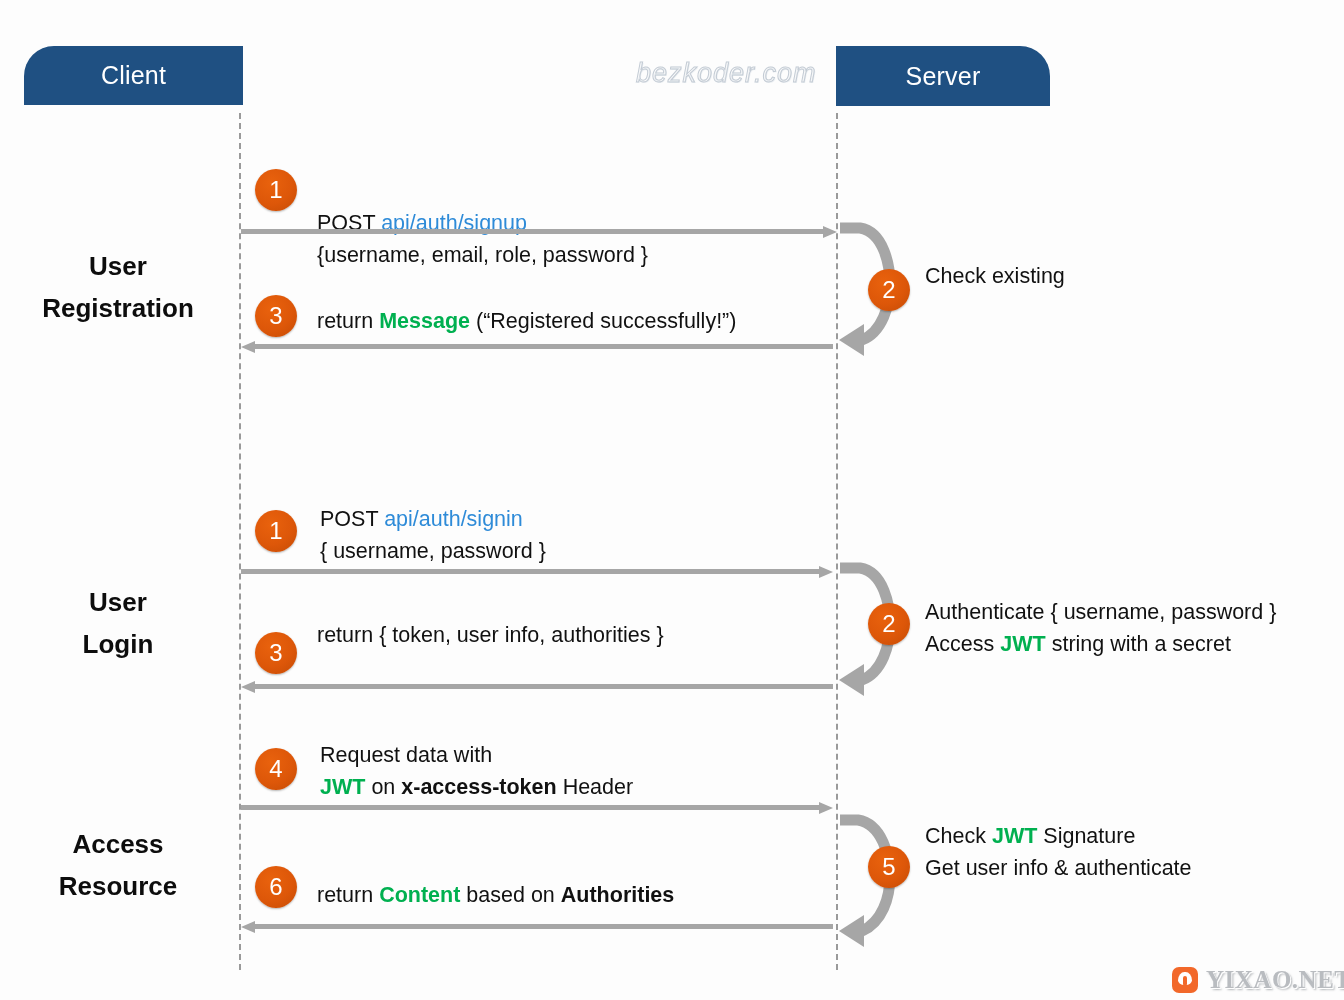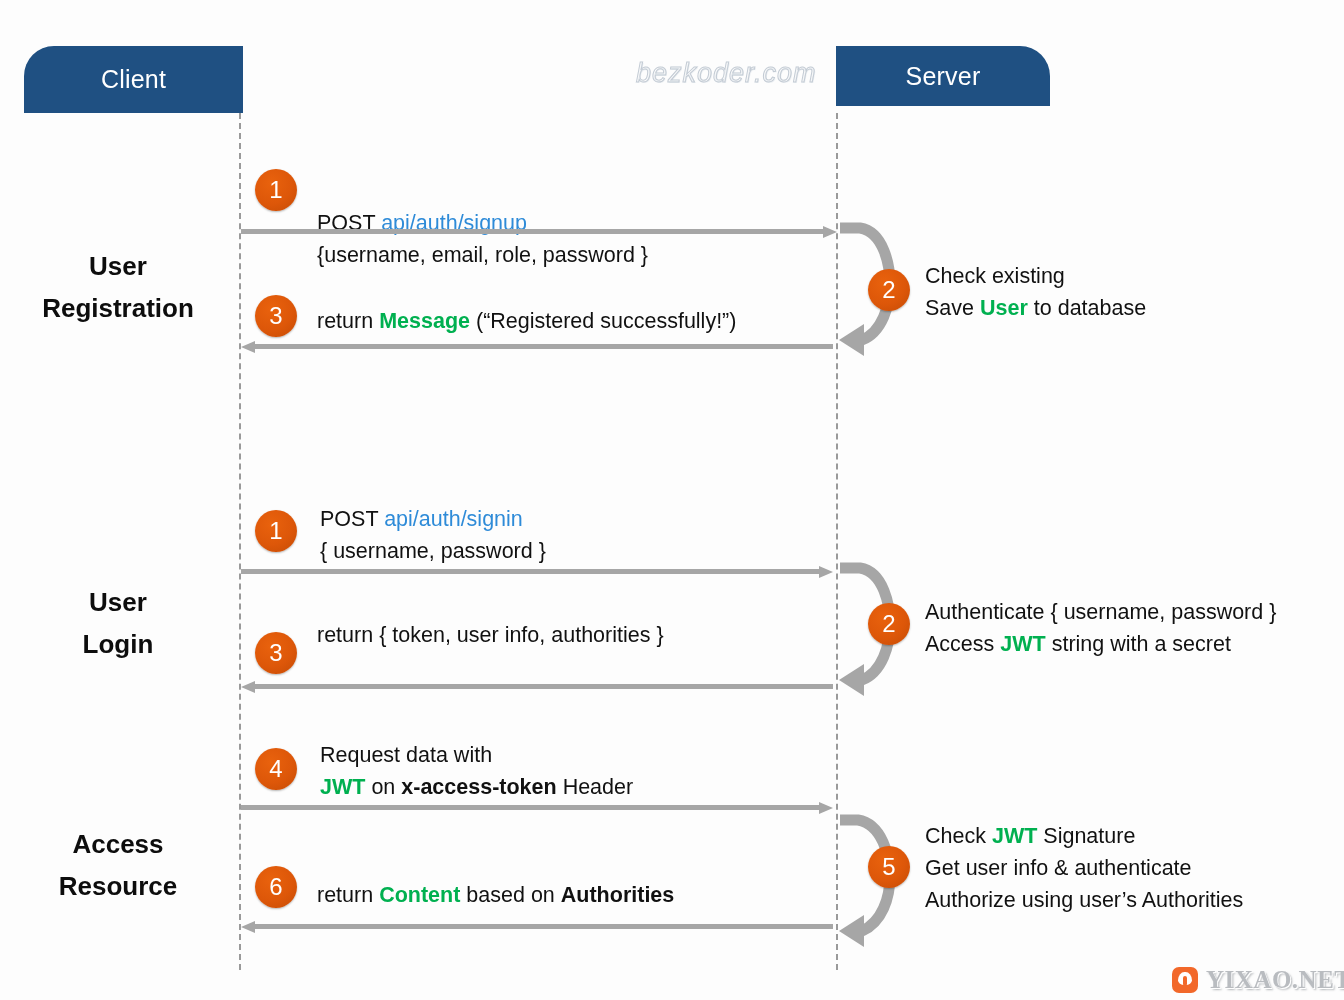--- a/index.html
+++ b/index.html
@@ -24,21 +24,21 @@
     background: #1F5082;
     color: #ffffff;
     font-size: 25px;
     display: flex;
     align-items: center;
     justify-content: center;
     letter-spacing: .2px;
   }
   .actor-client {
     left: 24px; top: 46px;
-    width: 219px; height: 67px;
+    width: 219px; height: 59px;
     border-top-left-radius: 30px;
   }
   .actor-server {
     left: 836px; top: 46px;
     width: 214px; height: 60px;
     border-top-right-radius: 30px;
   }
 
   
   .lifeline {
@@ -214,25 +214,20 @@
     <div class="head"></div>
   </div>
 
   <svg class="loop" style="left:838px; top:212px;" width="60" height="145" viewBox="0 0 60 145">
     <path d="M2,16 L22,16 C46,20 52,54 52,72 C52,94 44,120 24,128" fill="none" stroke="#a6a6a6" stroke-width="11" stroke-linecap="butt"></path>
     <polygon points="26,112 26,144 1,128" fill="#a6a6a6"></polygon>
   </svg>
   <div class="badge" style="left:868px; top:269px;">2</div>
   <div class="msg" style="left:925px; top:261px;">
     <div>Check existing</div>
-    <div>
-      <span>Save</span>
-      <span class="grn">User</span>
-      <span>to database</span>
-    </div>
   </div>
 
   <div class="badge" style="left:255px; top:295px;">3</div>
   <div class="msg" style="left:317px; top:306px;">
     <span>return</span>
     <span class="grn">Message</span>
     <span>(“Registered successfully!”)</span>
   </div>
   <div class="arrow to-left" style="left:241px; top:341px; width:592px;">
     <div class="shaft"></div>
@@ -293,21 +288,20 @@
     <polygon points="26,109 26,141 1,125" fill="#a6a6a6"></polygon>
   </svg>
   <div class="badge" style="left:868px; top:846px;">5</div>
   <div class="msg" style="left:925px; top:821px;">
     <div>
       <span>Check</span>
       <span class="grn">JWT</span>
       <span>Signature</span>
     </div>
     <div>Get user info &amp; authenticate</div>
-    <div>Authorize using user’s Authorities</div>
   </div>
 
   <div class="badge" style="left:255px; top:866px;">6</div>
   <div class="msg" style="left:317px; top:880px;">
     <span>return</span>
     <span class="grn">Content</span>
     <span>based on</span>
     <span class="bld">Authorities</span>
   </div>
   <div class="arrow to-left" style="left:241px; top:921px; width:592px;">

